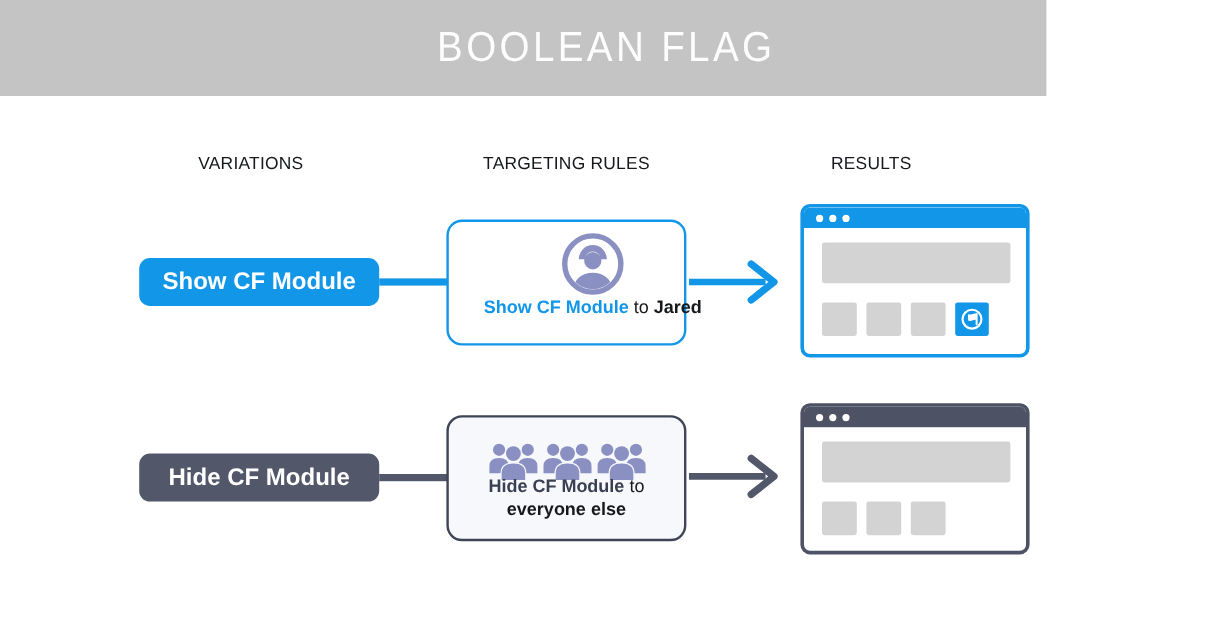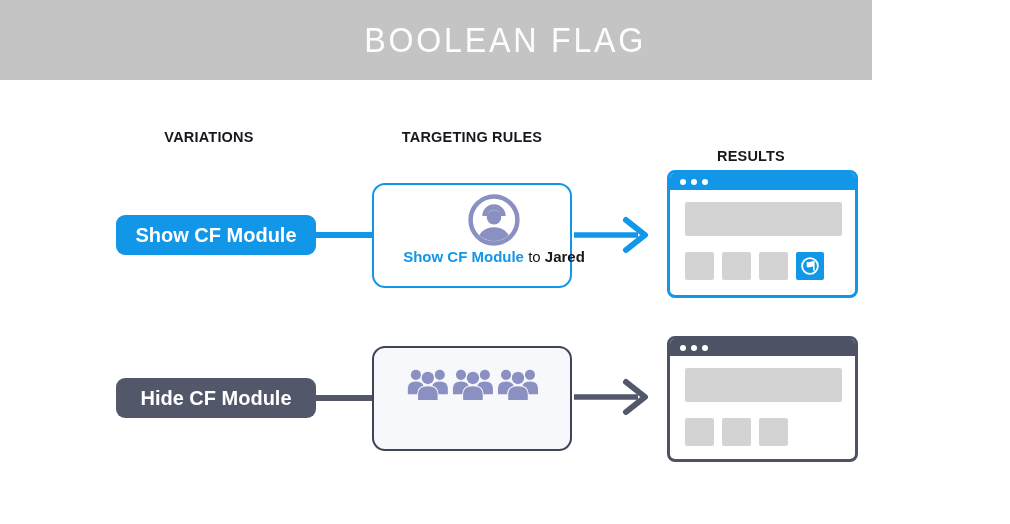--- a/index.html
+++ b/index.html
@@ -16,26 +16,26 @@
     background: #c4c4c4; display: flex; align-items: center; justify-content: center;
   }
   .banner-title {
     color: #fdfdfd; font-size: 35px; font-weight: 300; letter-spacing: 3px;
     transform: scaleX(0.92);
   }
 
   
   .col-header {
     position: absolute; top: 129px; transform: translateX(-50%);
-    font-size: 14.5px; font-weight: 700; color: #16181d; letter-spacing: 0.2px;
+    font-size: 14.5px; font-weight: 400; color: #16181d; letter-spacing: 0.2px;
     white-space: nowrap;
   }
   .col-variations { left: 209px; }
   .col-targeting  { left: 472px; text-align: center; }
-  .col-results    { left: 751px; margin-top: 19px; }
+  .col-results    { left: 726px; }
 
   
   .pill {
     position: absolute; left: 116px; width: 200px; height: 40px;
     border-radius: 9px; display: flex; align-items: center; justify-content: center;
     color: #ffffff; font-size: 20px; font-weight: 700; white-space: nowrap;
   }
   .pill-show { top: 215px; background: #1296e8; }
   .pill-hide { top: 378px; background: #53576a; }
 
@@ -177,20 +177,27 @@
           <use href="#person" transform="translate(63,30) scale(0.92)"></use>
           <use href="#person" transform="translate(89,30) scale(0.92)"></use>
           <use href="#person" transform="translate(112,30) scale(0.92)"></use>
           <use href="#person" transform="translate(138,30) scale(0.92)"></use>
           <use href="#person" transform="translate(27,35) scale(1.12)"></use>
           <use href="#person" transform="translate(76,35) scale(1.12)"></use>
           <use href="#person" transform="translate(125,35) scale(1.12)"></use>
         </g>
       </svg>
     </div>
+    <div class="rule-text">
+      <div>
+        <span class="rule-flag-dark">Hide CF Module</span>
+        <span>to</span>
+      </div>
+      <div class="rule-target">everyone else</div>
+    </div>
   </div>
 
   <div class="arrow arrow-2">
     <svg width="82" height="46" viewBox="0 0 82 46">
       <line x1="0" y1="23" x2="64" y2="23" stroke="#53576a" stroke-width="5.5"></line>
       <polyline points="52,8 71,23 52,38" fill="none" stroke="#53576a" stroke-width="6" stroke-linecap="round" stroke-linejoin="round"></polyline>
     </svg>
   </div>
 
   <div class="browser browser-2">

